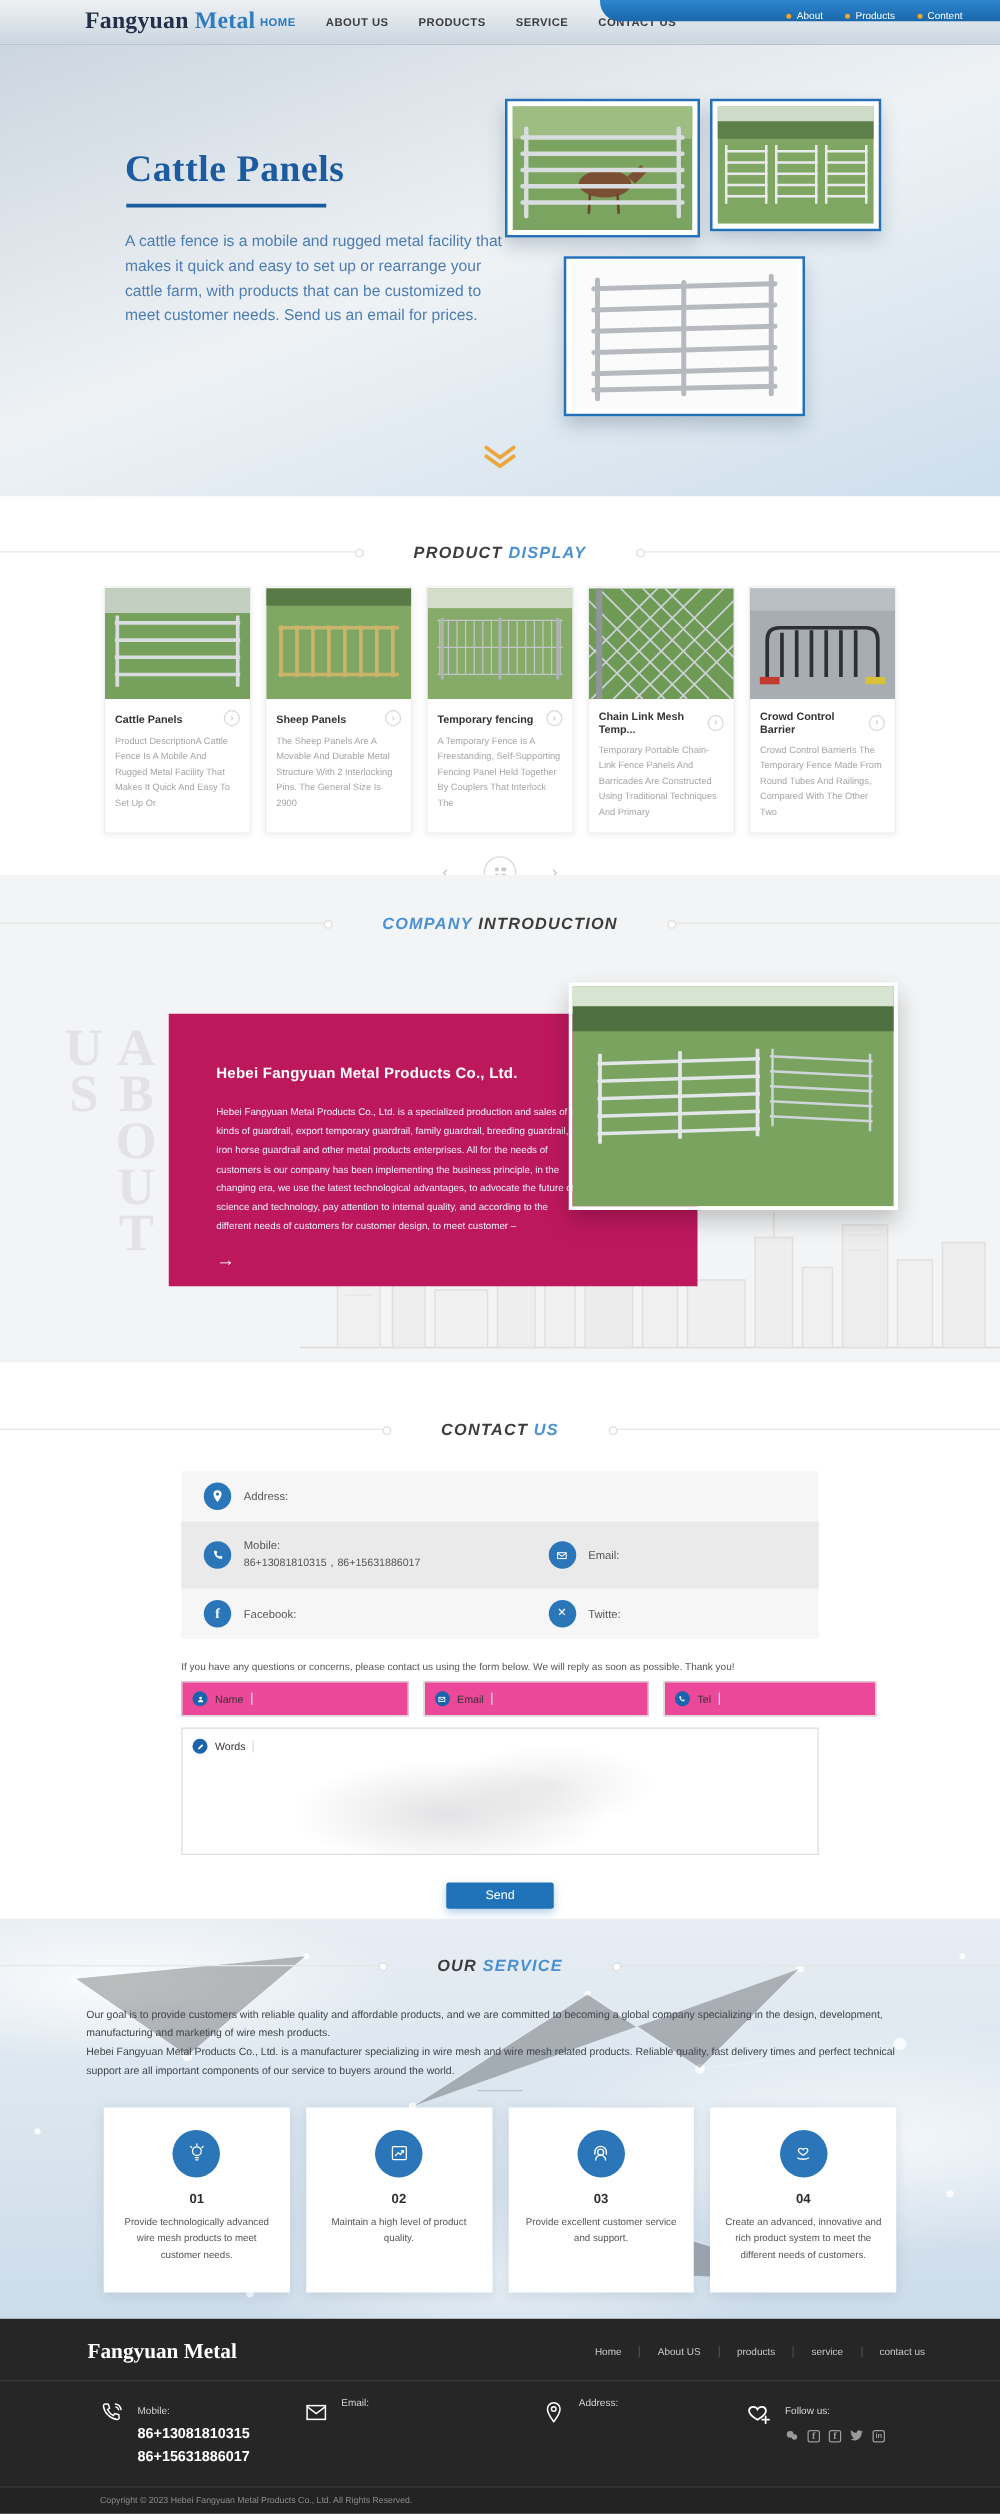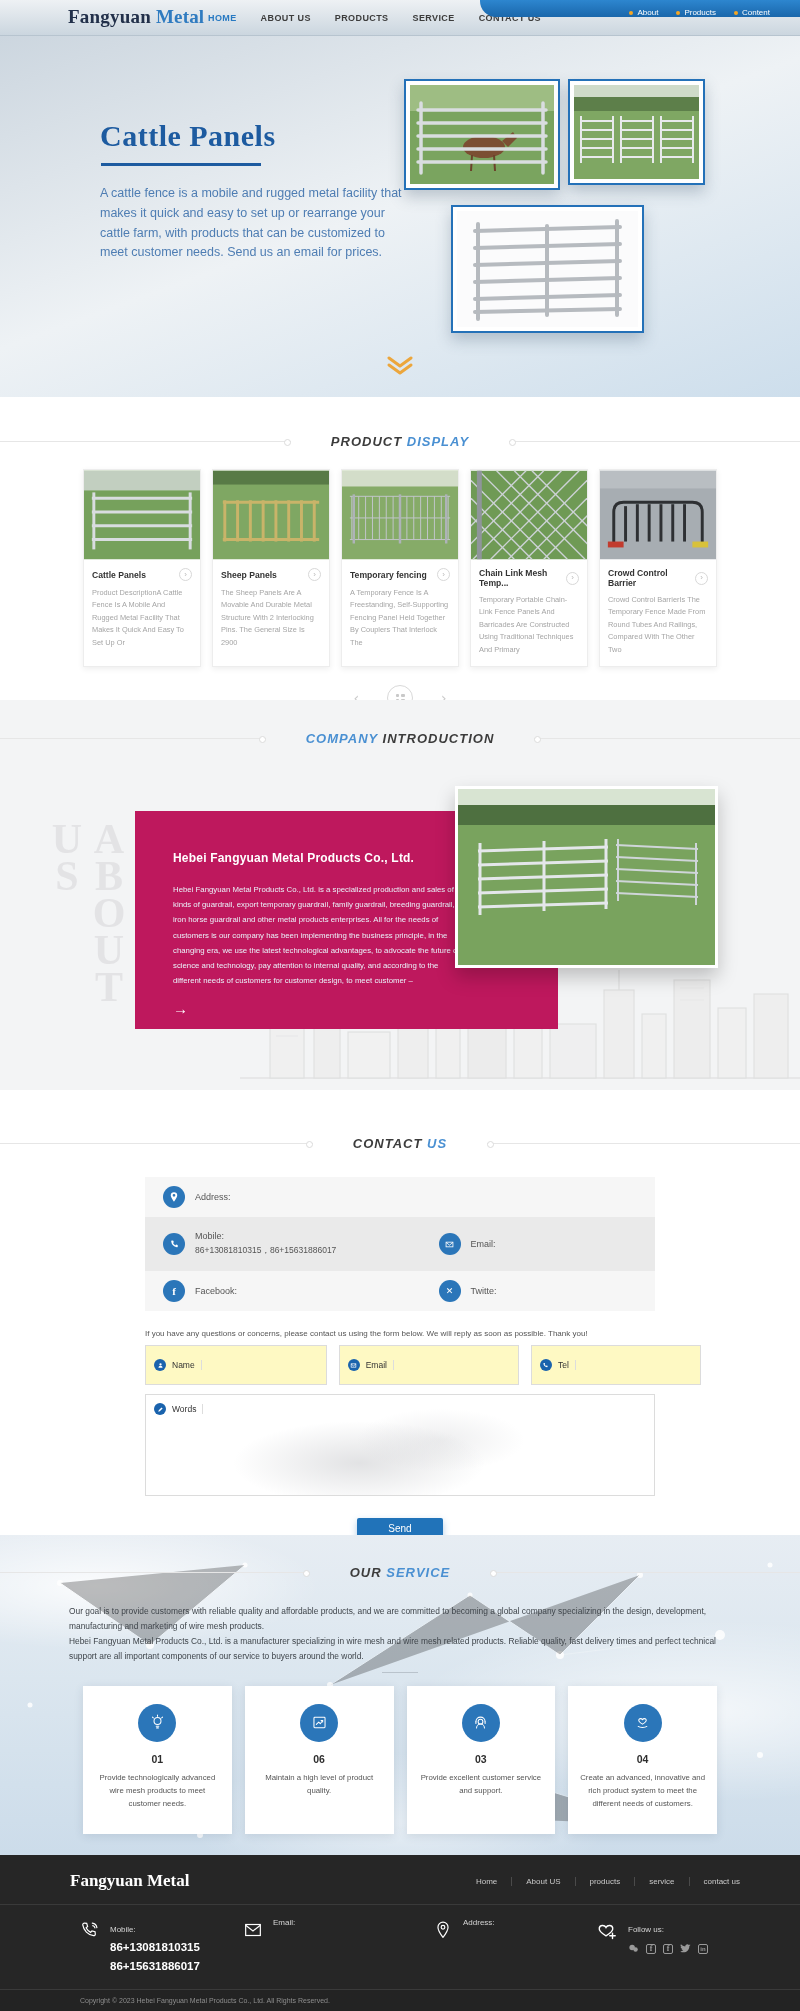--- a/index.html
+++ b/index.html
@@ -82,21 +82,21 @@
   .half.lft { width:56%; }
   .half.rgt { width:44%; }
   .cicon { width:22px; height:22px; min-width:22px; border-radius:50%; background:#2b76b9; display:flex; align-items:center; justify-content:center; margin-right:10px; color:#fff; }
   .cicon span { font-family:"Liberation Serif", serif; font-weight:700; font-size:11px; line-height:1; }
   .cicon .x { font-size:9px; font-family:"DejaVu Sans", sans-serif; font-weight:700; }
   .ilabel { font-size:9px; color:#555; }
   .istack .ilabel { display:block; }
   .istack .ival { display:block; margin-top:4px; font-size:8.5px; color:#555; }
   .form-note { width:510px; margin:18px auto 0; font-size:8px; color:#555; }
   .inputs-row { width:510px; margin:7px auto 0; display:flex; gap:12px; }
-  .input-box { flex:1; height:40px; border:1px solid #dcdcdc; background:#fef9c3; display:flex; align-items:center; gap:6px; padding:0 8px; }
+  .input-box { flex:1; height:28px; border:1px solid #dcdcdc; background:#ec4899; display:flex; align-items:center; gap:6px; padding:0 8px; }
   .ficon { width:12px; height:12px; min-width:12px; border-radius:50%; background:#1a63ad; display:flex; align-items:center; justify-content:center; }
   .flabel { font-size:8.5px; color:#333; }
   .fsep { width:1px; height:10px; background:#ddd; }
   .input-box input { flex:1; border:none; outline:none; font-size:8px; min-width:10px; background:transparent; }
   .words-box { width:510px; height:102px; margin:9px auto 0; border:1px solid #dcdcdc; position:relative; padding:8px;
     background:#fff;
     background-image:radial-gradient(ellipse 180px 60px at 42% 68%, rgba(150,152,158,.28), transparent 70%),
                      radial-gradient(ellipse 120px 45px at 58% 45%, rgba(170,172,178,.2), transparent 70%);
   }
   .words-box .wl { display:flex; align-items:center; gap:6px; }
@@ -647,21 +647,21 @@
       <div class="mtext">Provide technologically advanced wire mesh products to meet customer needs.</div>
     </div>
     <div class="mcard">
       <div class="micon">
         <svg width="19" height="19" viewBox="0 0 24 24" fill="none" stroke="#fff" stroke-width="1.3" stroke-linecap="round" stroke-linejoin="round">
           <rect x="5" y="5.5" width="14" height="13" rx="1"></rect>
             <path d="M8 14.5l3-3 2 2 3-4"></path>
             <path d="M16 9.5h-2M16 9.5v2"></path>
         </svg>
       </div>
-      <div class="mnum">06</div>
+      <div class="mnum">02</div>
       <div class="mtext">Maintain a high level of product quality.</div>
     </div>
     <div class="mcard">
       <div class="micon">
         <svg width="19" height="19" viewBox="0 0 24 24" fill="none" stroke="#fff" stroke-width="1.3" stroke-linecap="round">
           <circle cx="12" cy="11" r="3"></circle>
             <path d="M7 19a5 5 0 0 1 10 0"></path>
             <path d="M6.2 11a5.8 5.8 0 0 1 11.6 0"></path>
             <path d="M17.8 11v2.2M6.2 11v2.2"></path>
         </svg>

